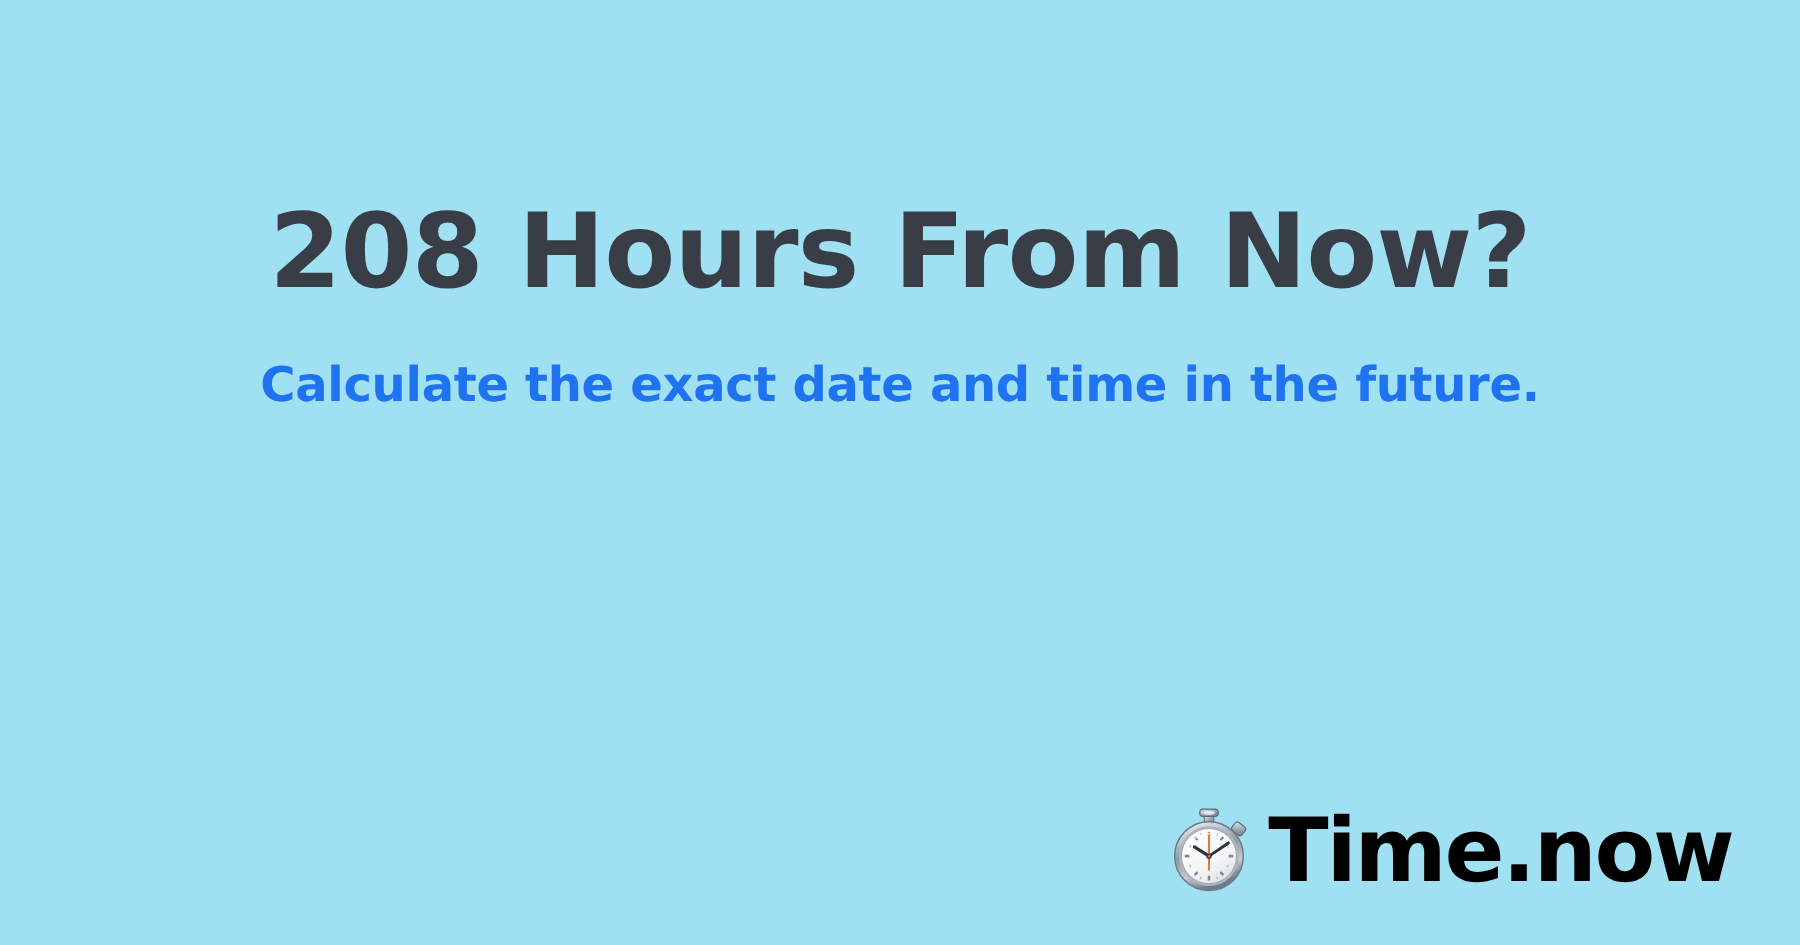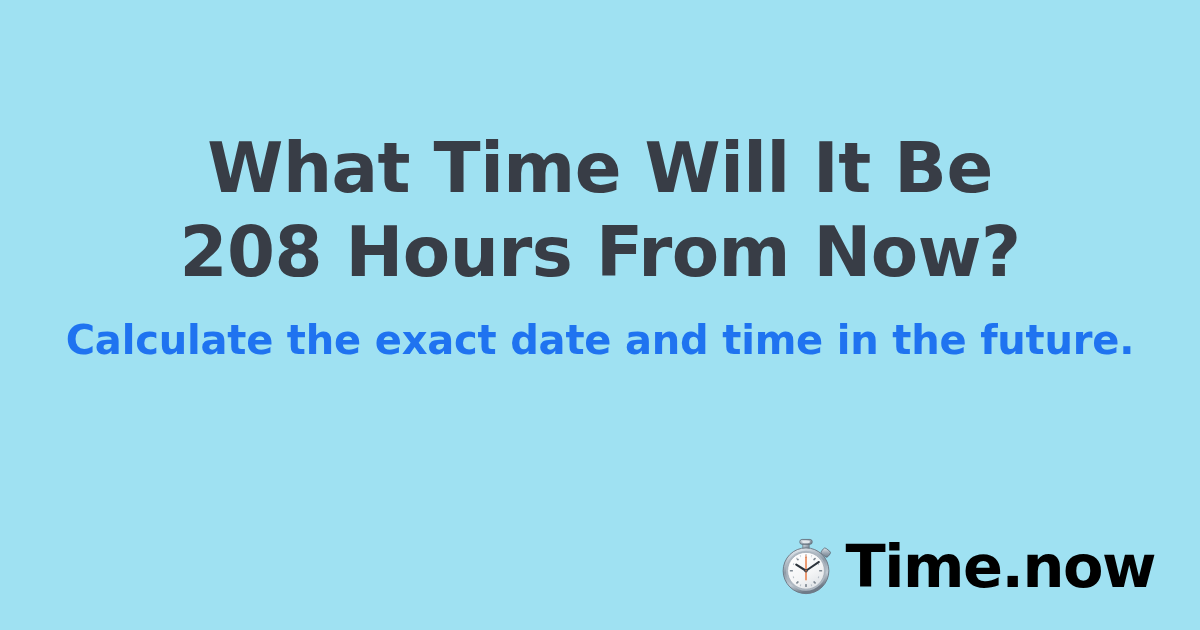--- a/index.html
+++ b/index.html
@@ -39,21 +39,21 @@
   }
   .headline-line {
     display: block;
   }
   .subtitle {
     margin: 0;
     padding-top: 26px;
     color: #1F73F0;
     font-family: "DejaVu Sans", "Liberation Sans", sans-serif;
     font-weight: bold;
-    font-size: 40px;
+    font-size: 32px;
     line-height: 40px;
     letter-spacing: -0.2px;
     white-space: nowrap;
   }
   .logo {
     position: absolute;
     right: 45px;
     bottom: 33px;
     display: flex;
     align-items: flex-end;
@@ -75,21 +75,20 @@
     white-space: nowrap;
   }
 </style>
 </head>
 <body>
 
 <div class="card">
 
   <div class="hero">
     <h1 class="headline">
-      <span class="headline-line">What Time Will It Be</span>
       <span class="headline-line">208 Hours From Now?</span>
     </h1>
     <p class="subtitle">Calculate the exact date and time in the future.</p>
   </div>
 
   <div class="logo">
     <span class="logo-icon-wrap">
       <svg class="logo-icon" viewBox="0 0 64 64" xmlns="http://www.w3.org/2000/svg" aria-hidden="true">
         <defs>
           <linearGradient id="bezel" x1="0" y1="0" x2="0.35" y2="1">

